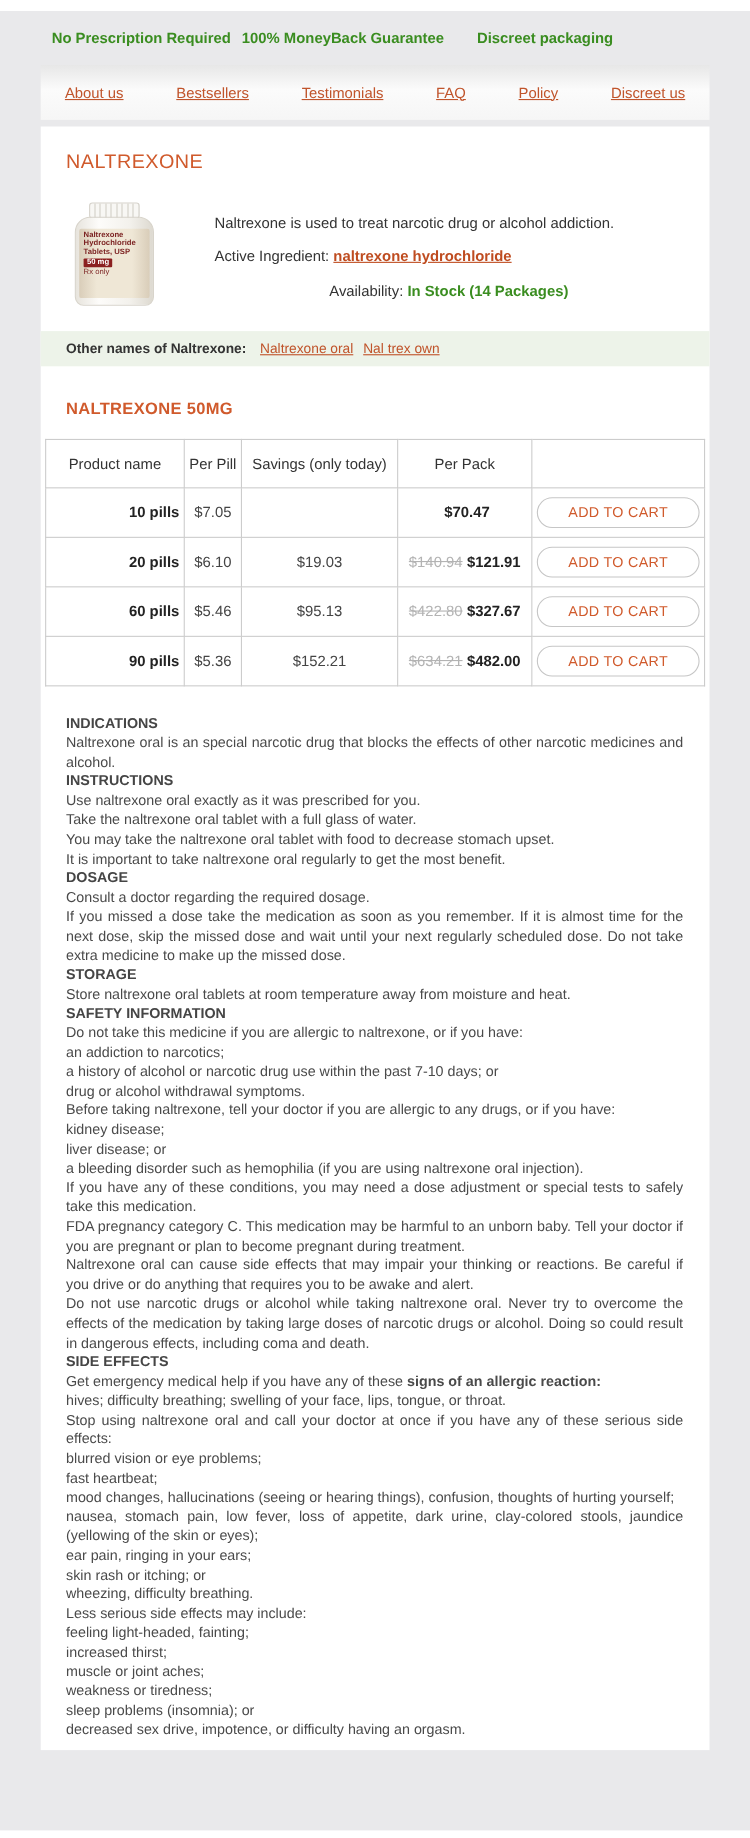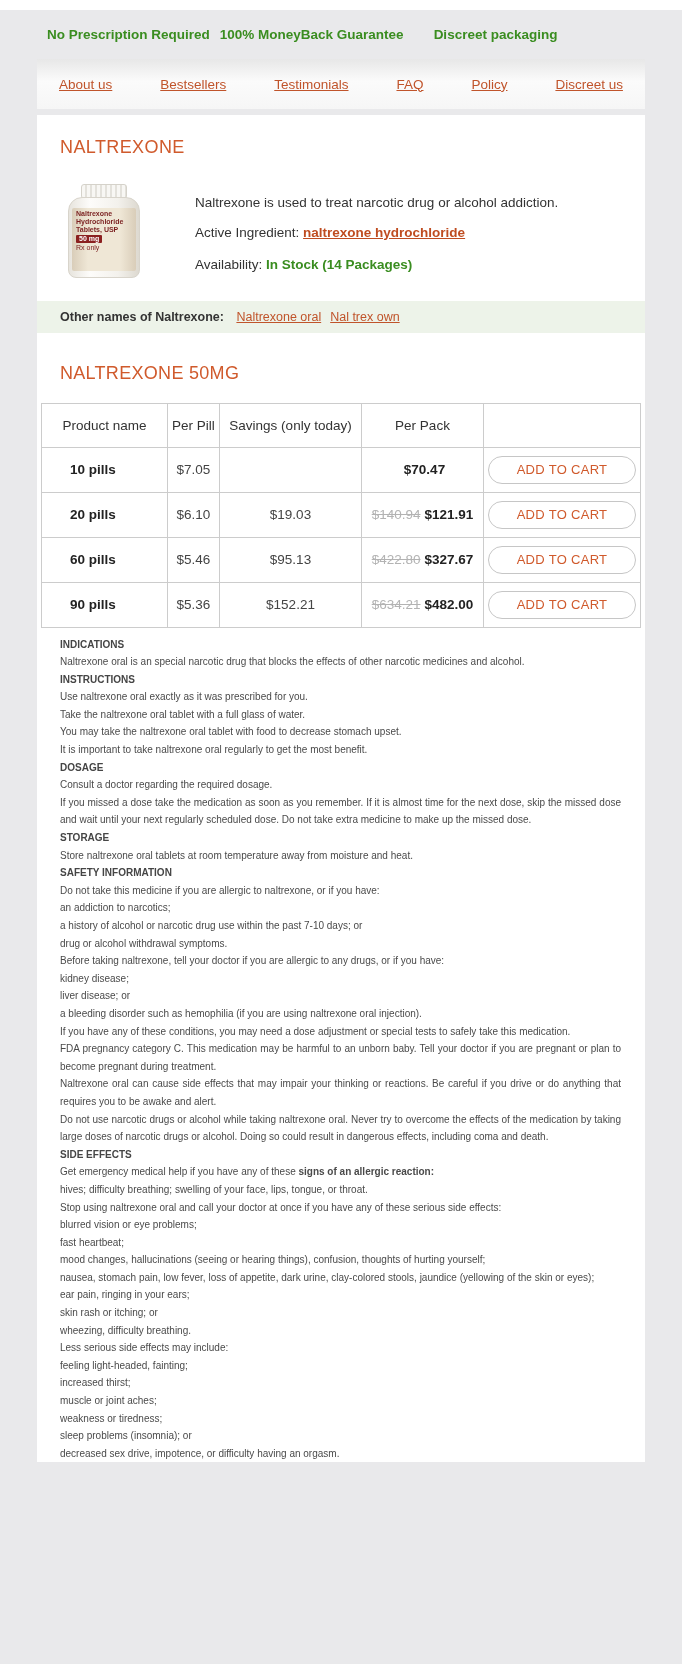--- a/index.html
+++ b/index.html
@@ -21,67 +21,67 @@
 
   
   .navband{
     margin:17px auto 0;width:608px;height:50px;padding:0 22px;
     background:linear-gradient(180deg,#e7e7e7 0%,#fbfbfb 45%,#f6f6f6 100%);
     display:flex;align-items:center;justify-content:space-between;text-align:center;
   }
   .nav-link{color:var(--link);font-size:13.5px;text-decoration:underline;cursor:pointer}
 
   
-  .card{margin:6px auto 0;width:608px;background:#fff;}
+  .card{margin:6px auto 0;width:608px;background:#fff;padding-bottom:10px}
   .product-title{color:var(--accent);font-size:18px;font-weight:normal;letter-spacing:.4px;margin:0;padding:22px 23px 0}
 
   
   .media{display:flex;margin:26px 23px 0}
   .bottle{width:72px;height:94px;position:relative;flex:none;margin-left:8px}
   .bottle-cap{position:absolute;top:0;left:13px;width:46px;height:15px;border:1px solid #d5d2ca;border-radius:3px;
     background:repeating-linear-gradient(90deg,#f8f7f4 0 3px,#e3e1db 3px 5px)}
   .bottle-body{position:absolute;top:13px;left:0;width:72px;height:81px;border:1px solid #d8d4cb;border-radius:14px 14px 8px 8px;
     background:linear-gradient(90deg,#e7e4dd,#fdfcfa 30%,#f3f1ec 70%,#ddd9d0)}
   .bottle-label{position:absolute;top:24px;left:4px;width:64px;bottom:7px;border-radius:2px;padding:2px 4px;
     background:linear-gradient(90deg,#d9cdb9,#efe7d6 25%,#efe7d6 75%,#d9cdb9);
     font-size:7px;line-height:8px;color:#7a1f1f;overflow:hidden}
   .bottle-label .bl-bold{font-weight:bold}
   .bl-dose{display:inline-block;background:#8b2020;color:#fff;padding:0 3px;border-radius:1px;margin:1px 0;font-weight:bold}
   .bl-rx{color:#7a1f1f}
   .pinfo{flex:1;padding-left:55px;padding-top:11px;font-size:13.5px;color:#333}
   .desc{margin:0 0 15px}
   .ai-line{margin:0}
   .ai-link{color:#bf4c20;font-weight:bold;text-decoration:underline;cursor:pointer}
-  .avail{text-align:left;margin-top:17px;padding-right:1px}
+  .avail{text-align:center;margin-top:17px;padding-right:1px}
   .avail b{color:var(--green)}
 
   
   .names-band{margin-top:15px;background:var(--band);padding:9px 23px;font-size:12.5px;color:#333}
   .names-band .lbl{font-weight:bold}
   .name-link{color:var(--link);text-decoration:underline;margin-left:9px;cursor:pointer}
 
-  .heading-50{color:var(--accent);font-size:18px;font-weight:normal;letter-spacing:.3px;margin:30px 23px 19px}
+  .heading-50{color:var(--accent);font-size:15px;font-weight:bold;letter-spacing:.3px;margin:30px 23px 19px}
 
   
   table{border-collapse:collapse;margin:0 0 0 4px;width:600px;font-size:13.5px;color:#444;background:#fff}
   th,td{border:1px solid var(--border);text-align:center;padding:0 4px}
   th{height:44px;font-weight:normal;color:#333}
   td{height:45px}
   th:nth-child(1){width:126px}
   th:nth-child(2){width:52px}
   th:nth-child(3){width:142px}
   th:nth-child(4){width:122px}
-  td:first-child{text-align:left;padding-left:28px;font-weight:bold;color:#222}
+  td:first-child{text-align:right;padding-left:28px;font-weight:bold;color:#222}
   .strike{color:var(--strike);text-decoration:line-through}
   .price{font-weight:bold;color:#222;margin-left:4px}
   .cart-btn{width:148px;height:28px;border:1px solid #c6c6c6;border-radius:15px;background:#fff;
     color:var(--accent);font-size:13px;font-family:inherit;letter-spacing:.3px;cursor:pointer}
 
   
-  .info{margin:8px 24px 0 23px;font-size:10px;line-height:17.6px;text-align:justify;color:#4a4a4a}
+  .info{margin:25px 24px 0 23px;font-size:13px;line-height:17.6px;text-align:justify;color:#4a4a4a}
   .info-head{font-weight:bold;color:#454545}
 </style>
 </head>
 <body>
 
 <div class="graybg">
 
   <div class="topbar">
       <span class="tb-item">No Prescription Required</span>
       <span class="tb-item">100% MoneyBack Guarantee</span>

